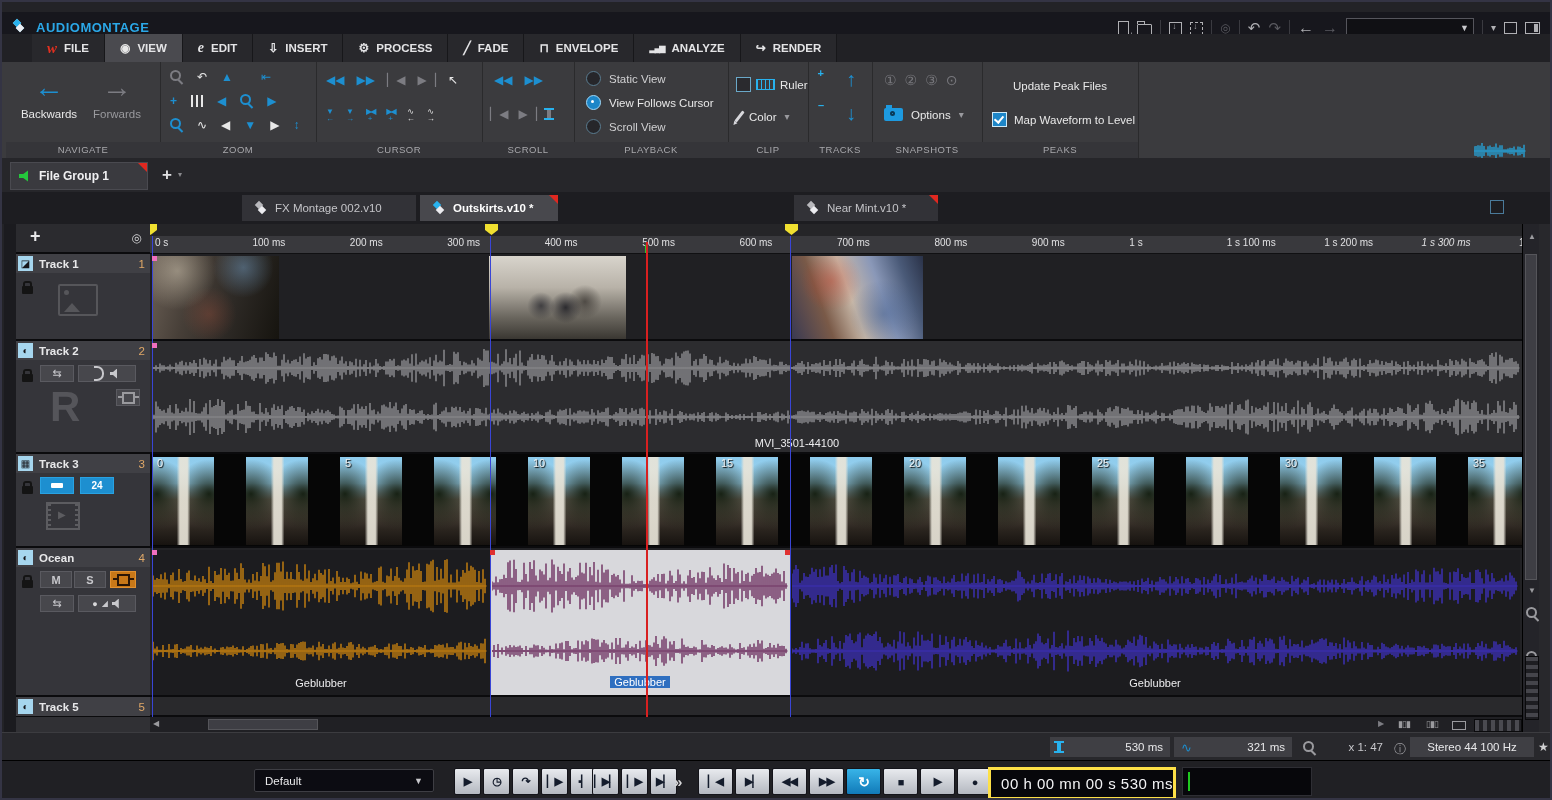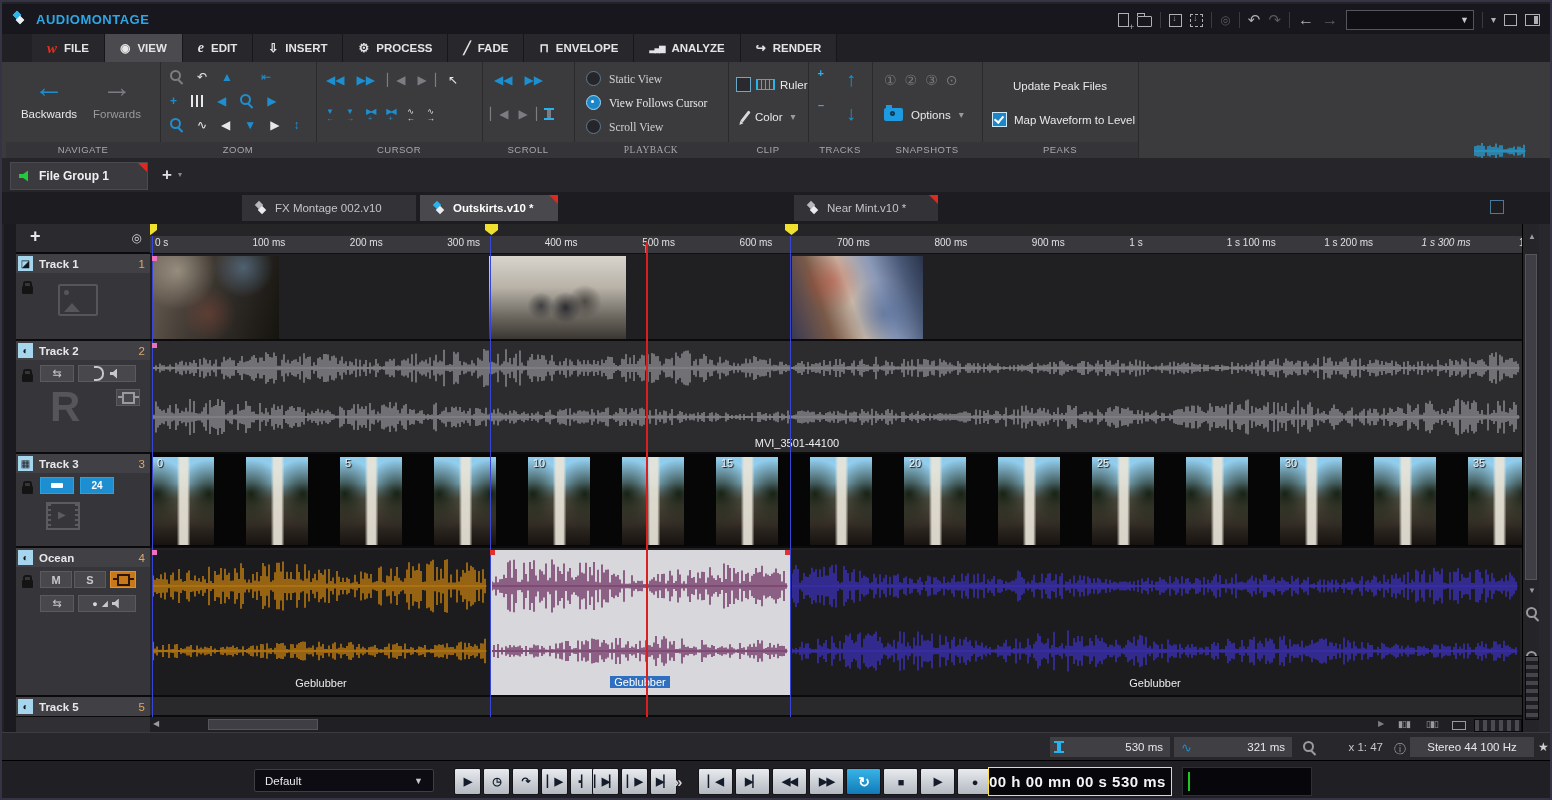--- a/index.html
+++ b/index.html
@@ -1,20 +1,20 @@
 <!DOCTYPE html>
 <html><head>
 <meta charset="utf-8">
 <style>
   html,body{margin:0;padding:0;background:#0c0c10;font-family:"Liberation Sans",sans-serif;}
   .window{position:relative;width:1552px;height:800px;background:#232327;overflow:hidden;
           border:2px solid #343444;box-sizing:border-box;}
   .abs{position:absolute;}
   
-  .titlebar{position:absolute;left:0;top:2px;width:100%;height:30px;background:#17171d;border-bottom:4px solid #b91c1c;}
+  .titlebar{position:absolute;left:0;top:10px;width:100%;height:30px;background:#17171d;border-bottom:4px solid #b91c1c;}
   .apptitle{position:absolute;left:34px;top:8px;color:#2ba8e8;font-size:13px;font-weight:bold;letter-spacing:.5px;}
   .tbicons{position:absolute;right:10px;top:5px;height:22px;display:flex;align-items:center;gap:8px;color:#b0b0b4;}
   .sep{width:1px;height:16px;background:#3a3a40;}
   .combo{width:118px;height:18px;background:#101014;border:1px solid #55555c;display:flex;align-items:center;justify-content:flex-end;padding:0 4px;color:#c8c8cc;font-size:9px;}
   .dim{color:#5a5a60;}
   
   .wdoc{width:9px;height:12px;border:1.5px solid #b0b0b4;position:relative;}
   .wdoc::after{content:'+';position:absolute;right:-6px;bottom:-6px;font-size:9px;color:#b0b0b4;}
   .wfold{width:13px;height:9px;border:1.5px solid #b0b0b4;border-radius:1px;position:relative;margin-top:3px;}
   .wfold::before{content:'';position:absolute;left:-1px;top:-4px;width:6px;height:2px;border:1.5px solid #b0b0b4;border-bottom:none;}
@@ -136,21 +136,21 @@
   .ibm{width:4px;height:12px;background:#28b2ee;position:relative;}
   .ibm::before,.ibm::after{content:'';position:absolute;left:-3px;width:10px;height:2px;background:#28b2ee;}
   .ibm::before{top:0;}.ibm::after{bottom:0;}
   
   .transport{position:absolute;left:0;top:758px;width:100%;height:40px;background:#202024;border-top:1px solid #000;}
   .preset{position:absolute;left:252px;top:8px;width:180px;height:23px;background:#0c0c12;border:1px solid #3e3e44;border-radius:2px;display:flex;align-items:center;color:#e8e8ea;font-size:11.5px;padding:0 10px;box-sizing:border-box;}
   .tgroup{position:absolute;top:7px;display:flex;gap:2px;}
   .tb{width:25px;height:25px;background:linear-gradient(#e8eaee,#b4b8c0);border:1px solid #14141a;border-radius:2px;color:#141c2c;font-size:11px;font-weight:bold;display:flex;align-items:center;justify-content:center;letter-spacing:-1px;}
   .tb3{width:33px;}
   .tb.act{background:linear-gradient(#38b4e8,#117ab8);color:#fff;font-size:14px;}
-  .timedisp{position:absolute;left:986px;top:6px;width:182px;height:27px;background:#07070b;border:1px solid #fde047;color:#f4f4f6;font-size:15px;font-weight:bold;text-align:left;line-height:27px;letter-spacing:.5px;}
+  .timedisp{position:absolute;left:986px;top:6px;width:182px;height:27px;background:#07070b;border:3px solid #fde047;color:#f4f4f6;font-size:15px;font-weight:normal;text-align:right;line-height:27px;letter-spacing:.5px;}
   .meter{position:absolute;left:1180px;top:6px;width:128px;height:27px;background:#07070b;border:1px solid #2e2e34;}
   .meter::before{content:'';position:absolute;left:5px;top:4px;bottom:4px;width:2px;background:#1fc81f;}
 </style>
 </head>
 <body>
 
 <div class="window">
 
   <div class="titlebar">
     <span class="dm abs" style="left:10px;top:7px;"><span style="position:absolute;left:2px;top:1px;width:6px;height:6px;transform:rotate(45deg);background:#28b2ee;"></span><span style="position:absolute;left:5px;top:6px;width:6px;height:6px;transform:rotate(45deg);background:#7fd4f8;"></span></span>
@@ -300,21 +300,21 @@
         <span class="icn cblu">▶▶</span>
       </div>
       <div class="icnrow" style="left:8px;top:46px;gap:10px;">
         <span class="icn cgry">▏◀</span>
         <span class="icn cgry">▶▕</span>
         <span class="ibm" style="background:#7c7c82;"></span>
       </div>
       <div class="rlabel">SCROLL</div>
     </div>
 
-    <div class="rsec" style="left:572px;width:154px;font-family:Liberation Serif, serif;">
+    <div class="rsec" style="left:572px;width:154px;">
       <div class="icnrow" style="left:12px;top:9px;gap:8px;">
         <span class="rad"></span>
         <span class="textbtn" style="color:#d0d0d2;">Static View</span>
       </div>
       <div class="icnrow" style="left:12px;top:33px;gap:8px;">
         <span class="rad on"></span>
         <span class="textbtn">View Follows Cursor</span>
       </div>
       <div class="icnrow" style="left:12px;top:57px;gap:8px;">
         <span class="rad"></span>
@@ -322,21 +322,21 @@
       </div>
       <div class="rlabel">PLAYBACK</div>
     </div>
 
     <div class="rsec" style="left:726px;width:80px;">
       <div class="icnrow" style="left:8px;top:15px;gap:5px;">
         <span class="cb"></span>
         <span class="rulic"></span>
         <span class="textbtn">Ruler</span>
       </div>
-      <div class="icnrow" style="left:16px;top:48px;gap:8px;">
+      <div class="icnrow" style="left:10px;top:48px;gap:8px;">
         <span class="pen"></span>
         <span class="textbtn">Color</span>
         <span class="icnsm cgry2">▾</span>
       </div>
       <div class="rlabel">CLIP</div>
     </div>
 
     <div class="rsec" style="left:806px;width:64px;">
       <span class="trkadd abs" style="left:8px;top:12px;"></span>
       <span class="trkadd minus abs" style="left:8px;top:44px;"></span>

